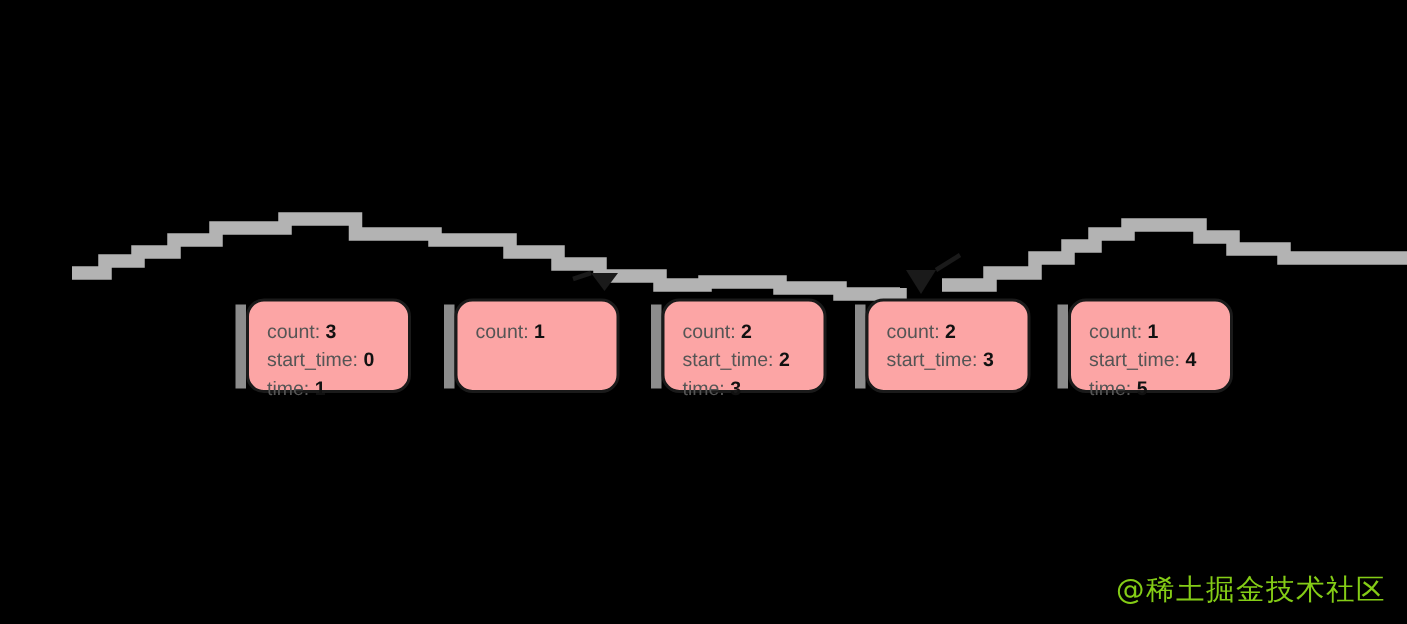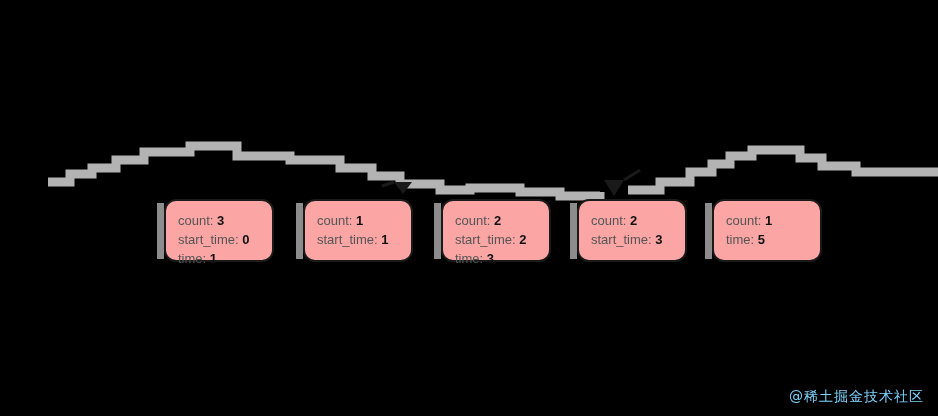--- a/index.html
+++ b/index.html
@@ -50,22 +50,22 @@
     position: absolute;
     width: 7px;
     background: #8c8c8c;
     z-index: 4;
   }
   #watermark {
     position: absolute;
     right: 14px;
     bottom: 10px;
     font-family: "DejaVu Sans", sans-serif;
-    font-size: 14px;
-    color: #7dd3fc;
+    font-size: 19px;
+    color: #84cc16;
     letter-spacing: 1px;
     z-index: 10;
     white-space: nowrap;
   }
 </style>
 </head>
 <body>
 
 <div id="canvas">
 
@@ -126,24 +126,20 @@
       <span>time:</span>
       <span class="val">1</span>
     </div>
   </div>
 
   <div class="window-box" style="left:303px; top:199px; width:110px; height:63px;">
     <div class="box-line">
       <span>count:</span>
       <span class="val">1</span>
     </div>
-    <div class="box-line">
-      <span>start_time:</span>
-      <span class="val">1</span>
-    </div>
   </div>
 
   <div class="window-box" style="left:441px; top:199px; width:110px; height:63px;">
     <div class="box-line">
       <span>count:</span>
       <span class="val">2</span>
     </div>
     <div class="box-line">
       <span>start_time:</span>
       <span class="val">2</span>
@@ -164,20 +160,24 @@
       <span class="val">3</span>
     </div>
   </div>
 
   <div class="window-box" style="left:712px; top:199px; width:110px; height:63px;">
     <div class="box-line">
       <span>count:</span>
       <span class="val">1</span>
     </div>
     <div class="box-line">
+      <span>start_time:</span>
+      <span class="val">4</span>
+    </div>
+    <div class="box-line">
       <span>time:</span>
       <span class="val">5</span>
     </div>
   </div>
 
   <div id="watermark">@稀土掘金技术社区</div>
 
 </div>
 
 </body></html>

